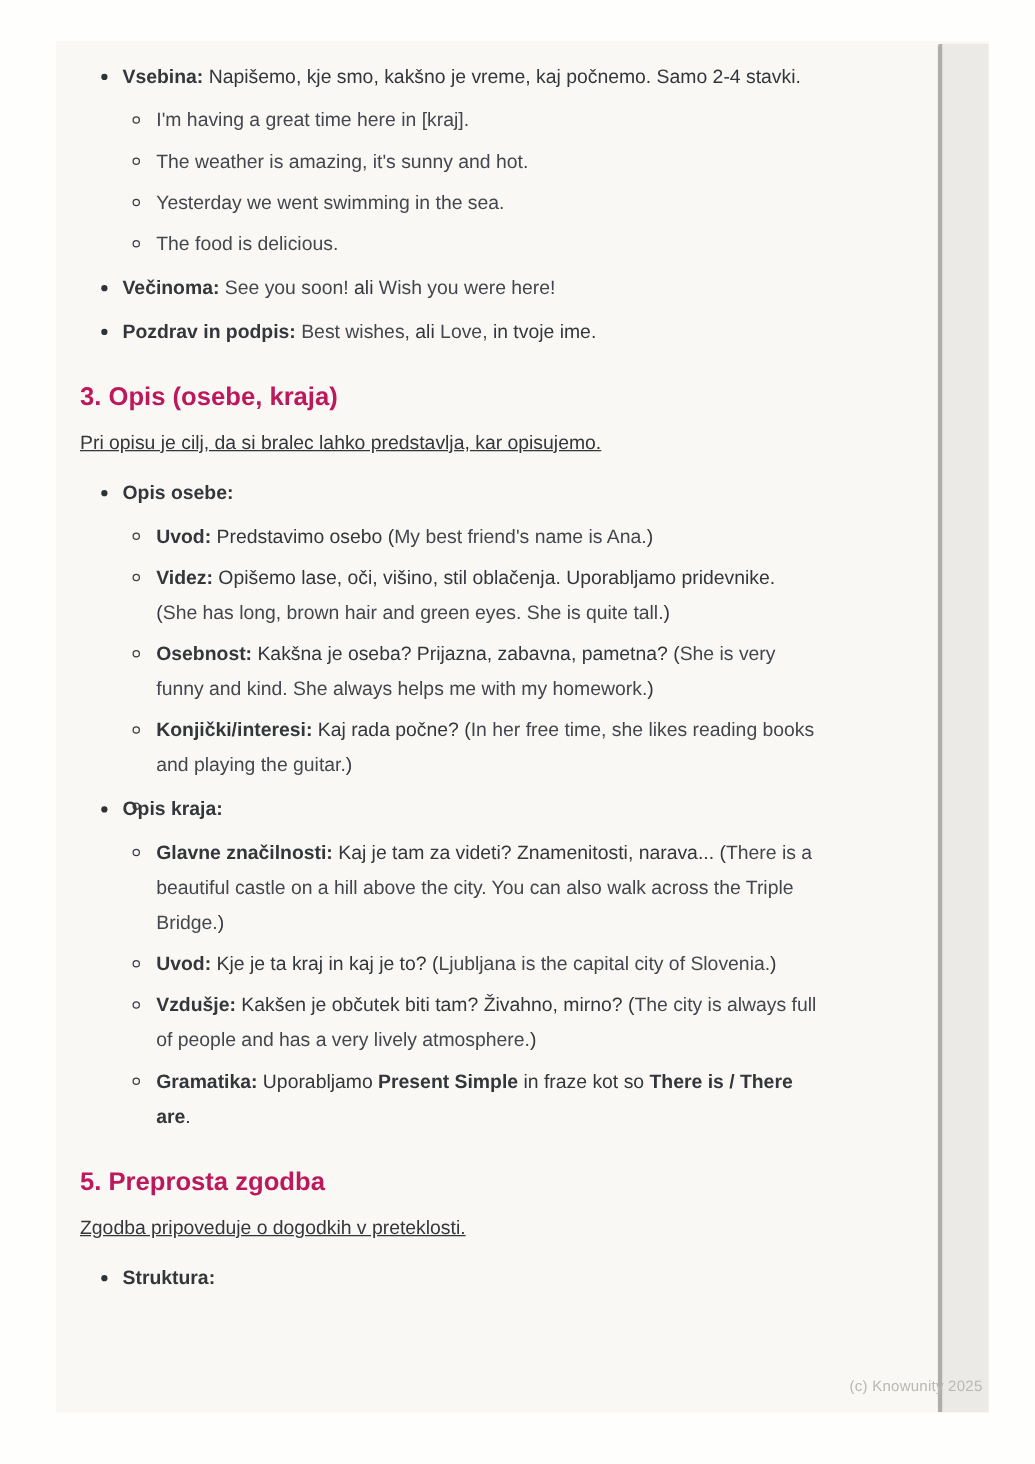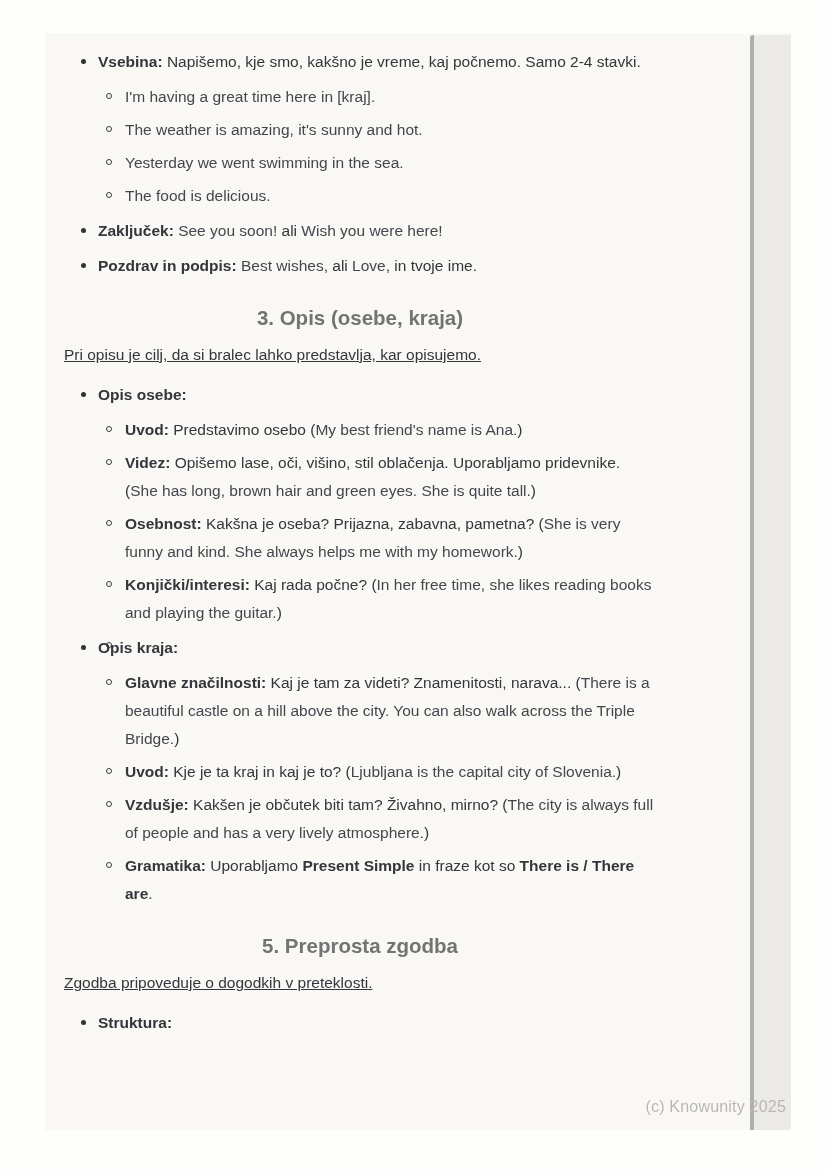--- a/index.html
+++ b/index.html
@@ -26,52 +26,51 @@
   .content{
     position:absolute;left:19px;top:8px;width:592px;
     font-size:15.5px;line-height:28px;color:#33363b;
     z-index:0;
   }
   .block{position:relative;}
   .p{margin:10px 0 12px;text-decoration:underline;}
   .h2{
     margin:24px 0 10px;
     font-size:20.5px;line-height:27px;font-weight:700;
-    color:#737373;
-    text-align:center;
+    color:#be185d;
   }
   .li1{padding-left:34px;margin:7px 0;}
   .li2{padding-left:61px;margin:5px 0;}
   .marker{
     position:absolute;top:11px;
     width:5px;height:5px;border-radius:50%;
     box-sizing:border-box;
   }
   .li1 > .marker{left:17px;background:#2f3237;}
   .li2 > .marker{left:42px;border:1.5px solid #3a3d42;background:transparent;width:6px;height:6px;top:10px;}
   .r-b{font-weight:700;}
   .r-i{color:#43474d;}
   .watermark{
     position:absolute;right:5px;bottom:14px;
-    font-size:16px;color:#b9b7b2;
+    font-size:12px;color:#b9b7b2;
     z-index:2;letter-spacing:.2px;
   }
 </style>
 </head>
 <body>
 
 <div class="viewport">
   <div class="page">
     <div class="content">
         <div class="block li1"><span class="marker"></span><span><span class="r-b">Vsebina: </span><span class="r-n">Napišemo, kje smo, kakšno je vreme, kaj počnemo. Samo 2-4 stavki.</span></span></div>
         <div class="block li2"><span class="marker"></span><span><span class="r-i">I'm having a great time here in [kraj].</span></span></div>
         <div class="block li2"><span class="marker"></span><span><span class="r-i">The weather is amazing, it's sunny and hot.</span></span></div>
         <div class="block li2"><span class="marker"></span><span><span class="r-i">Yesterday we went swimming in the sea.</span></span></div>
         <div class="block li2"><span class="marker"></span><span><span class="r-i">The food is delicious.</span></span></div>
-        <div class="block li1"><span class="marker"></span><span><span class="r-b">Zaključek: </span><span class="r-i">See you soon!</span><span class="r-n"> ali </span><span class="r-i">Wish you were here!</span></span></div>
+        <div class="block li1"><span class="marker"></span><span><span class="r-b">Večinoma: </span><span class="r-i">See you soon!</span><span class="r-n"> ali </span><span class="r-i">Wish you were here!</span></span></div>
         <div class="block li1"><span class="marker"></span><span><span class="r-b">Pozdrav in podpis: </span><span class="r-i">Best wishes,</span><span class="r-n"> ali </span><span class="r-i">Love,</span><span class="r-n"> in tvoje ime.</span></span></div>
         <div class="block h2"><span><span class="r-n">3. Opis (osebe, kraja)</span></span></div>
         <div class="block p"><span><span class="r-n">Pri opisu je cilj, da si bralec lahko predstavlja, kar opisujemo.</span></span></div>
         <div class="block li1"><span class="marker"></span><span><span class="r-b">Opis osebe:</span></span></div>
         <div class="block li2"><span class="marker"></span><span><span class="r-b">Uvod: </span><span class="r-n">Predstavimo osebo (</span><span class="r-i">My best friend's name is Ana.</span><span class="r-n">)</span></span></div>
         <div class="block li2"><span class="marker"></span><span><span class="r-b">Videz: </span><span class="r-n">Opišemo lase, oči, višino, stil oblačenja. Uporabljamo pridevnike. (</span><span class="r-i">She has long, brown hair and green eyes. She is quite tall.</span><span class="r-n">)</span></span></div>
         <div class="block li2"><span class="marker"></span><span><span class="r-b">Osebnost: </span><span class="r-n">Kakšna je oseba? Prijazna, zabavna, pametna? (</span><span class="r-i">She is very funny and kind. She always helps me with my homework.</span><span class="r-n">)</span></span></div>
         <div class="block li2"><span class="marker"></span><span><span class="r-b">Konjički/interesi: </span><span class="r-n">Kaj rada počne? (</span><span class="r-i">In her free time, she likes reading books and playing the guitar.</span><span class="r-n">)</span></span></div>
         <div class="block li2"><span class="marker"></span></div>
         <div class="block li1"><span class="marker"></span><span><span class="r-b">Opis kraja:</span></span></div>

